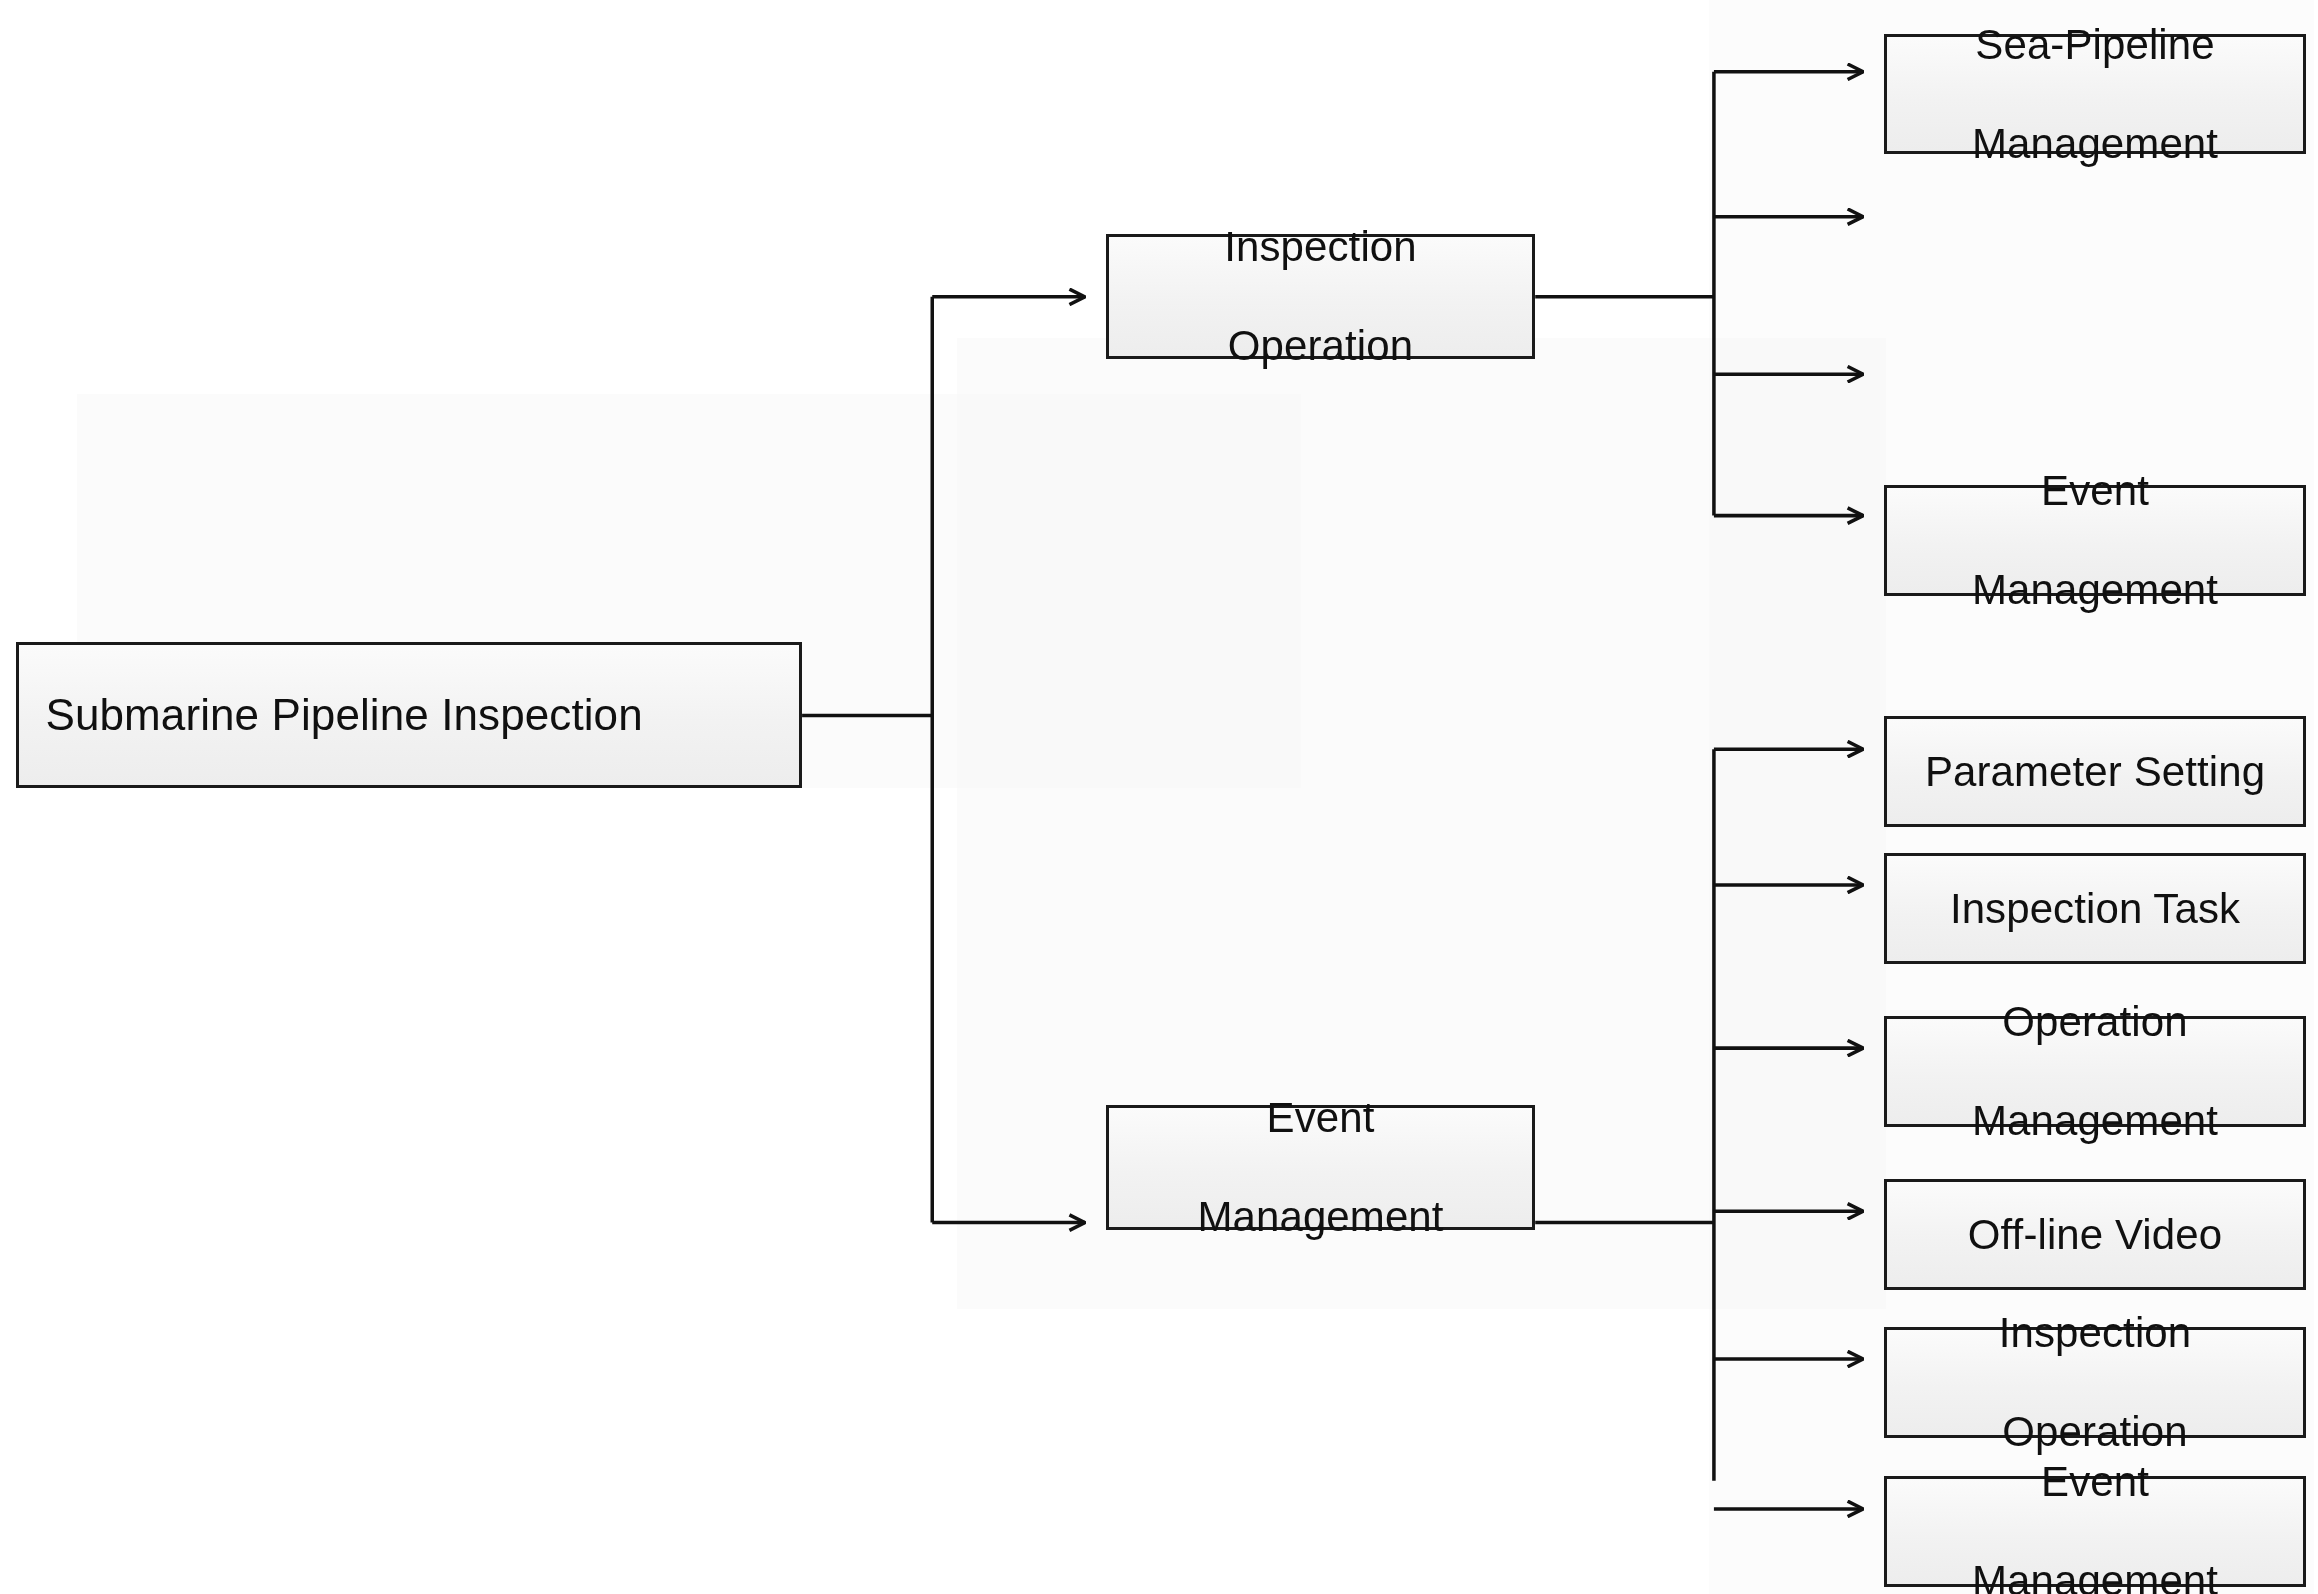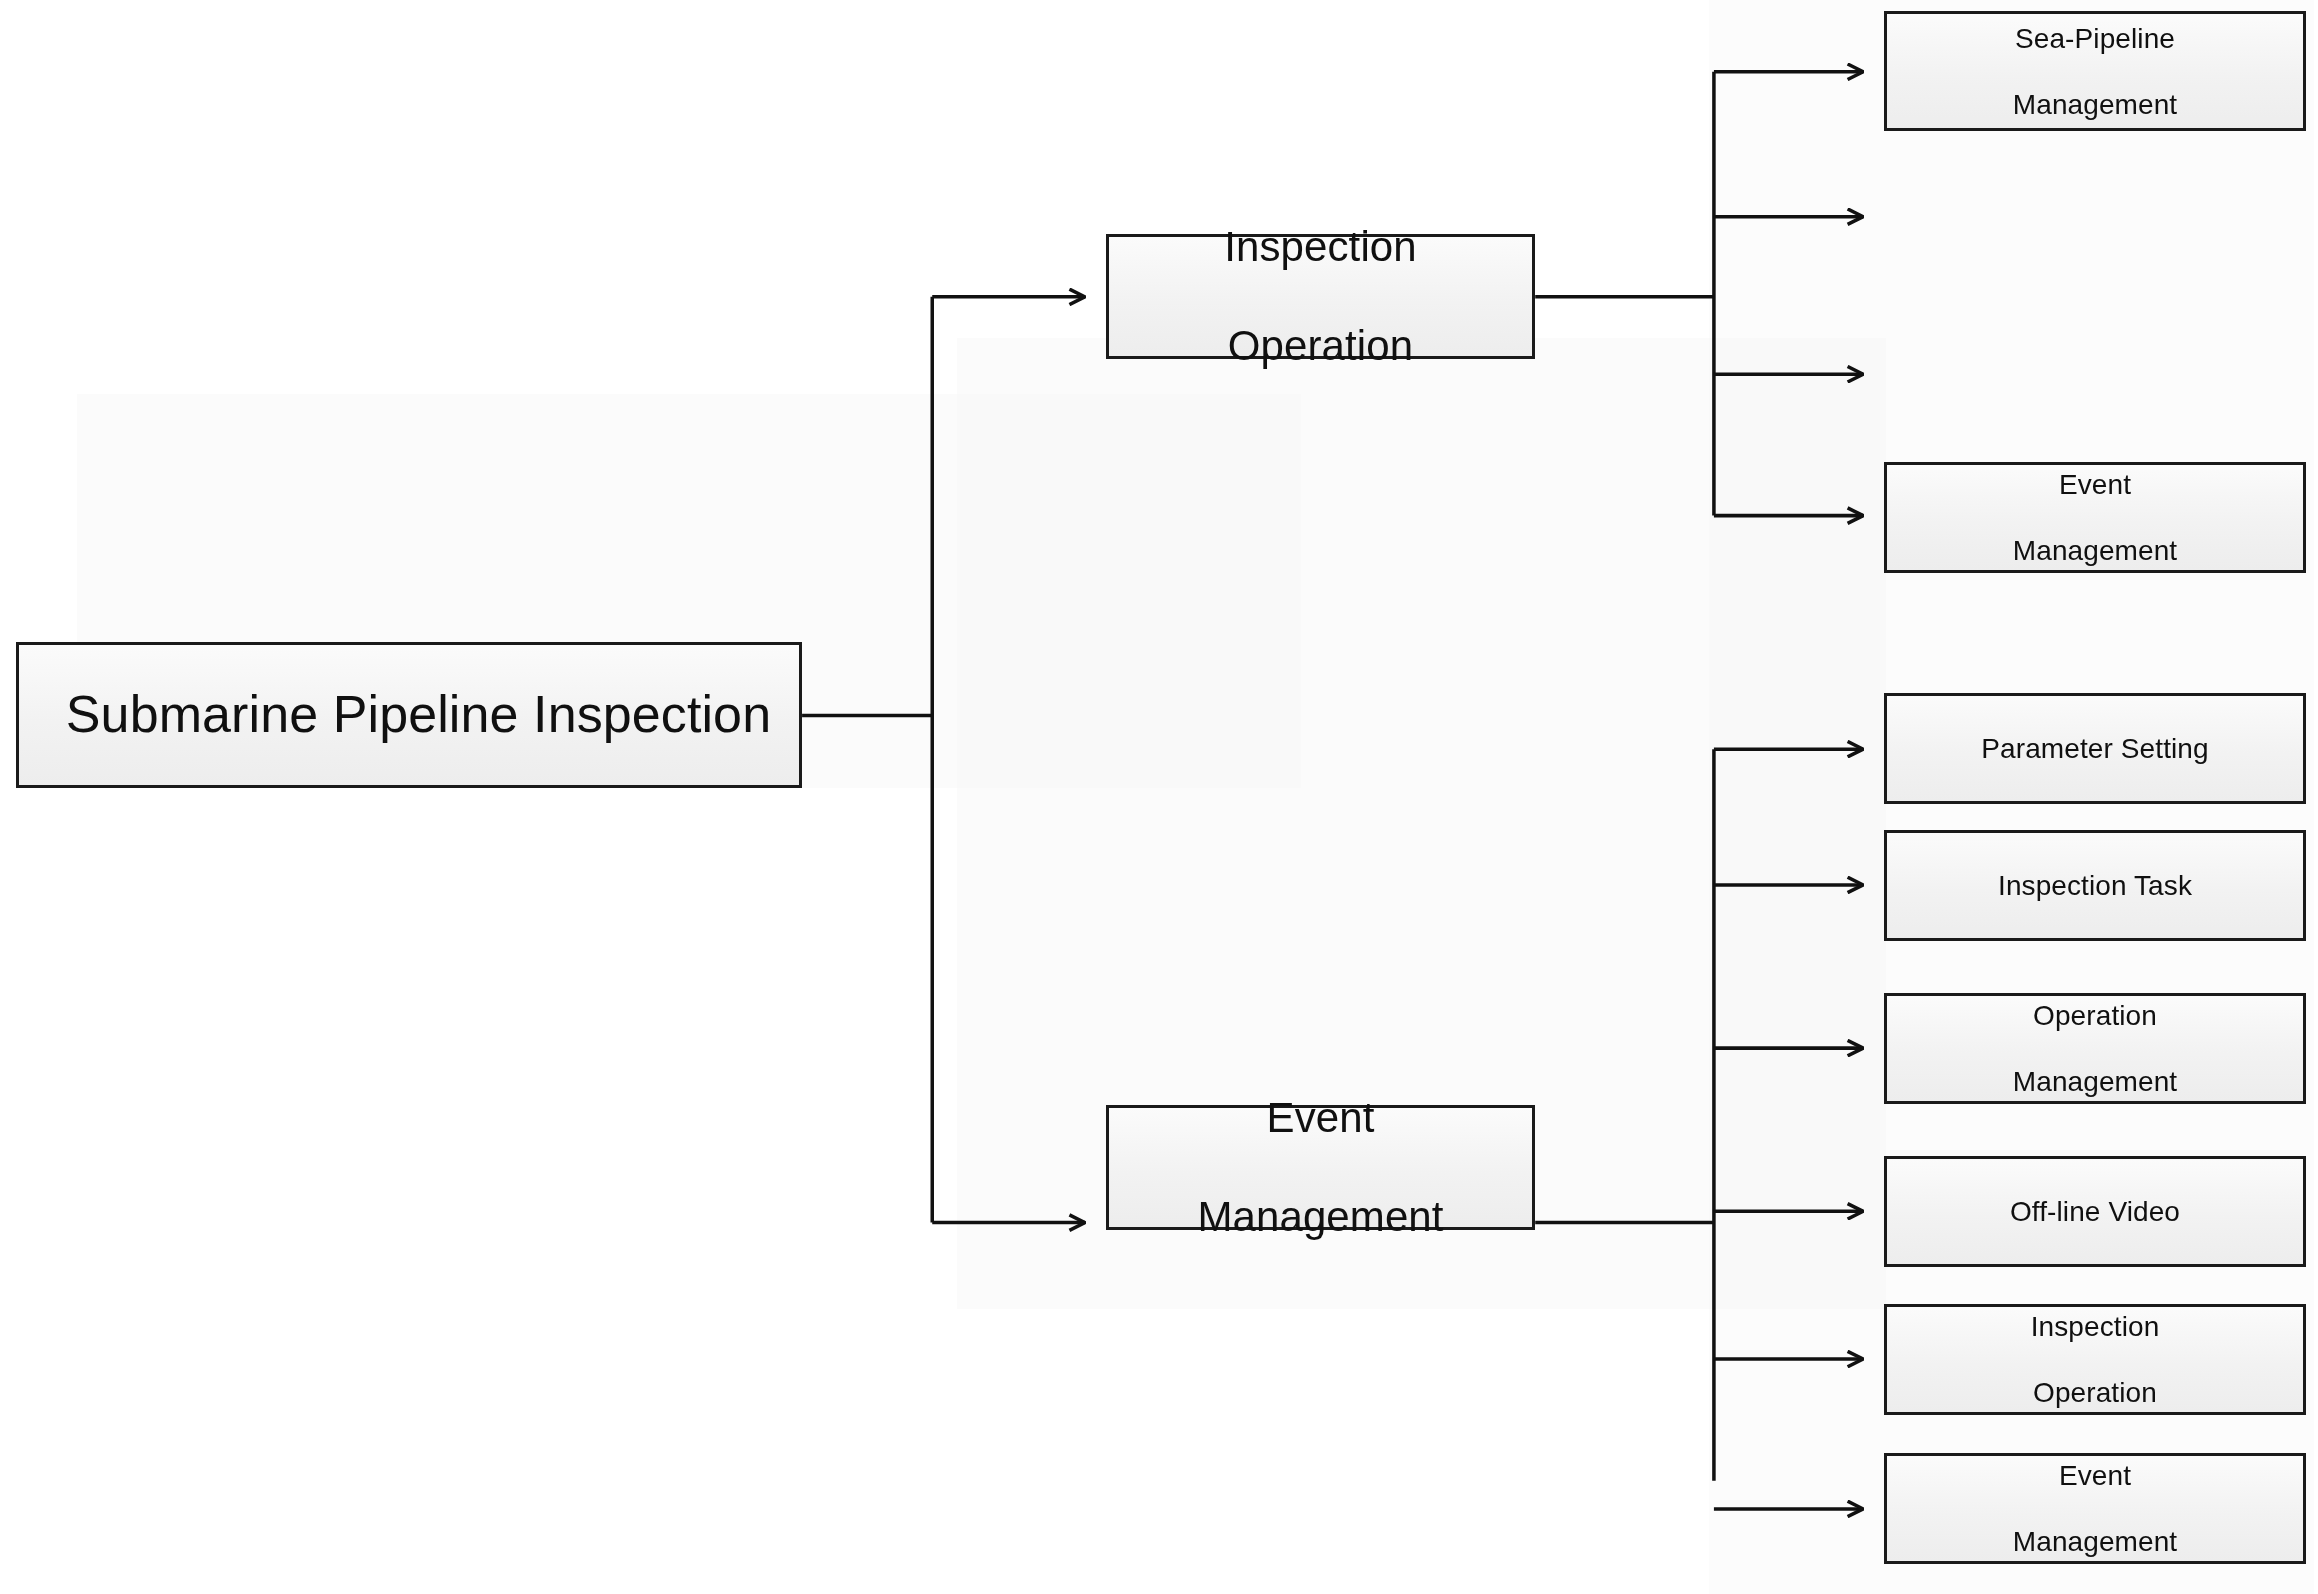--- a/index.html
+++ b/index.html
@@ -29,26 +29,26 @@
     display:flex;
     align-items:center;
     justify-content:center;
     text-align:center;
     color:#101010;
     line-height:1.18;
     letter-spacing:0.1px;
   }
   .node span{display:block;padding:0 7px;}
   .node.root{
-    font-size:52px;
-    justify-content:center;
+    font-size:44px;
+    justify-content:flex-start;
   }
   .node.root span{padding-left:27px;text-align:left;}
   .node.mid{font-size:42px;}
-  .node.leaf{font-size:28px;}
+  .node.leaf{font-size:42px;margin-top:23px;}
   svg.wires{
     position:absolute;
     left:0;top:0;
     width:2319px;
     height:1594px;
     pointer-events:none;
   }
   svg.wires path, svg.wires line{
     fill:none;
     stroke:#111111;

